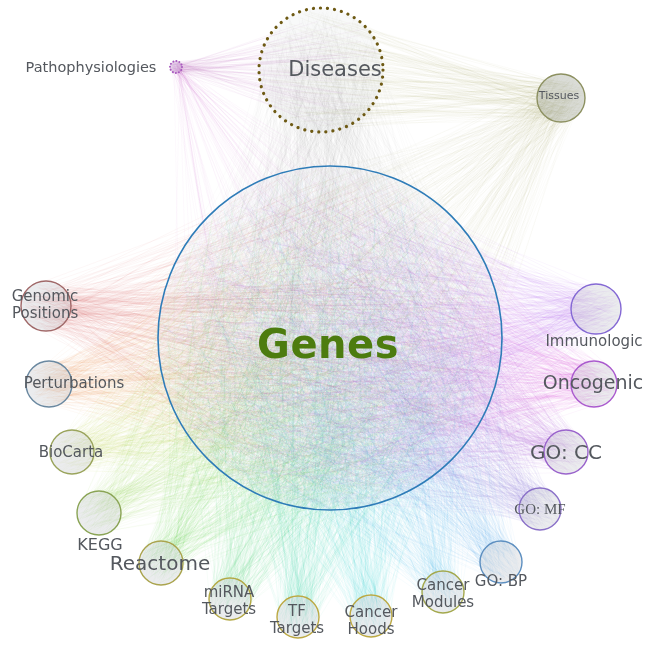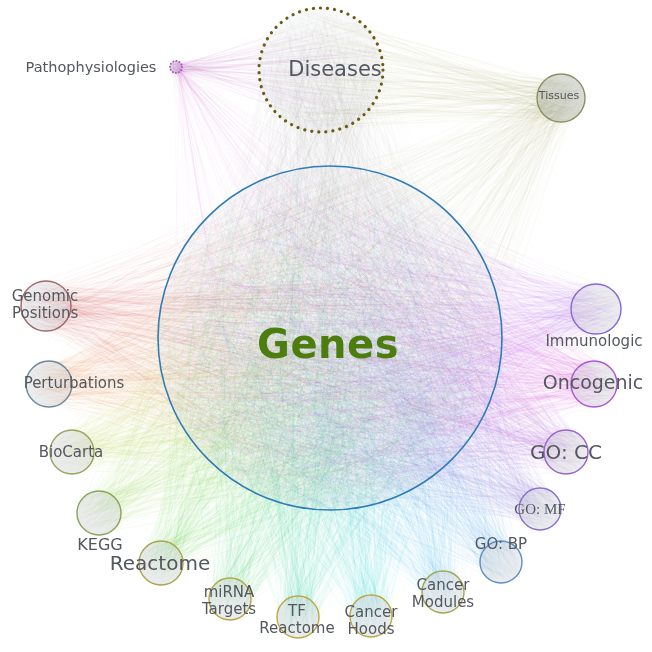--- a/index.html
+++ b/index.html
@@ -76,23 +76,23 @@
   <div class="node-label" style="left: 559px; top: 96px; font-size: 11px;">Tissues</div>
   <div class="node-label" style="left: 45px; top: 305px; font-size: 15px; text-align: right;">Genomic
 Positions</div>
   <div class="node-label" style="left: 50px; top: 383px; font-size: 15px; margin-left: 24px;">Perturbations</div>
   <div class="node-label" style="left: 71px; top: 452px; font-size: 15px;">BioCarta</div>
   <div class="node-label" style="left: 100px; top: 513px; font-size: 16px; margin-top: 32px;">KEGG</div>
   <div class="node-label" style="left: 160px; top: 563px; font-size: 20px;">Reactome</div>
   <div class="node-label" style="left: 229px; top: 601px; font-size: 15px;">miRNA
 Targets</div>
   <div class="node-label" style="left: 297px; top: 620px; font-size: 15px;">TF
-Reactome</div>
+Targets</div>
   <div class="node-label" style="left: 371px; top: 621px; font-size: 15px;">Cancer
 Hoods</div>
   <div class="node-label" style="left: 443px; top: 594px; font-size: 15px;">Cancer
 Modules</div>
-  <div class="node-label" style="left: 501px; top: 544px; font-size: 15px;">GO: BP</div>
+  <div class="node-label" style="left: 501px; top: 581px; font-size: 15px;">GO: BP</div>
   <div class="node-label" style="left: 540px; top: 509px; font-size: 15px; font-family: Liberation Serif, serif;">GO: MF</div>
   <div class="node-label" style="left: 566px; top: 452px; font-size: 20px;">GO: CC</div>
   <div class="node-label" style="left: 593px; top: 383px; font-size: 19px;">Oncogenic</div>
   <div class="node-label" style="left: 594px; top: 309px; font-size: 15px; margin-top: 32px;">Immunologic</div>
 </div>
 
 </body></html>

